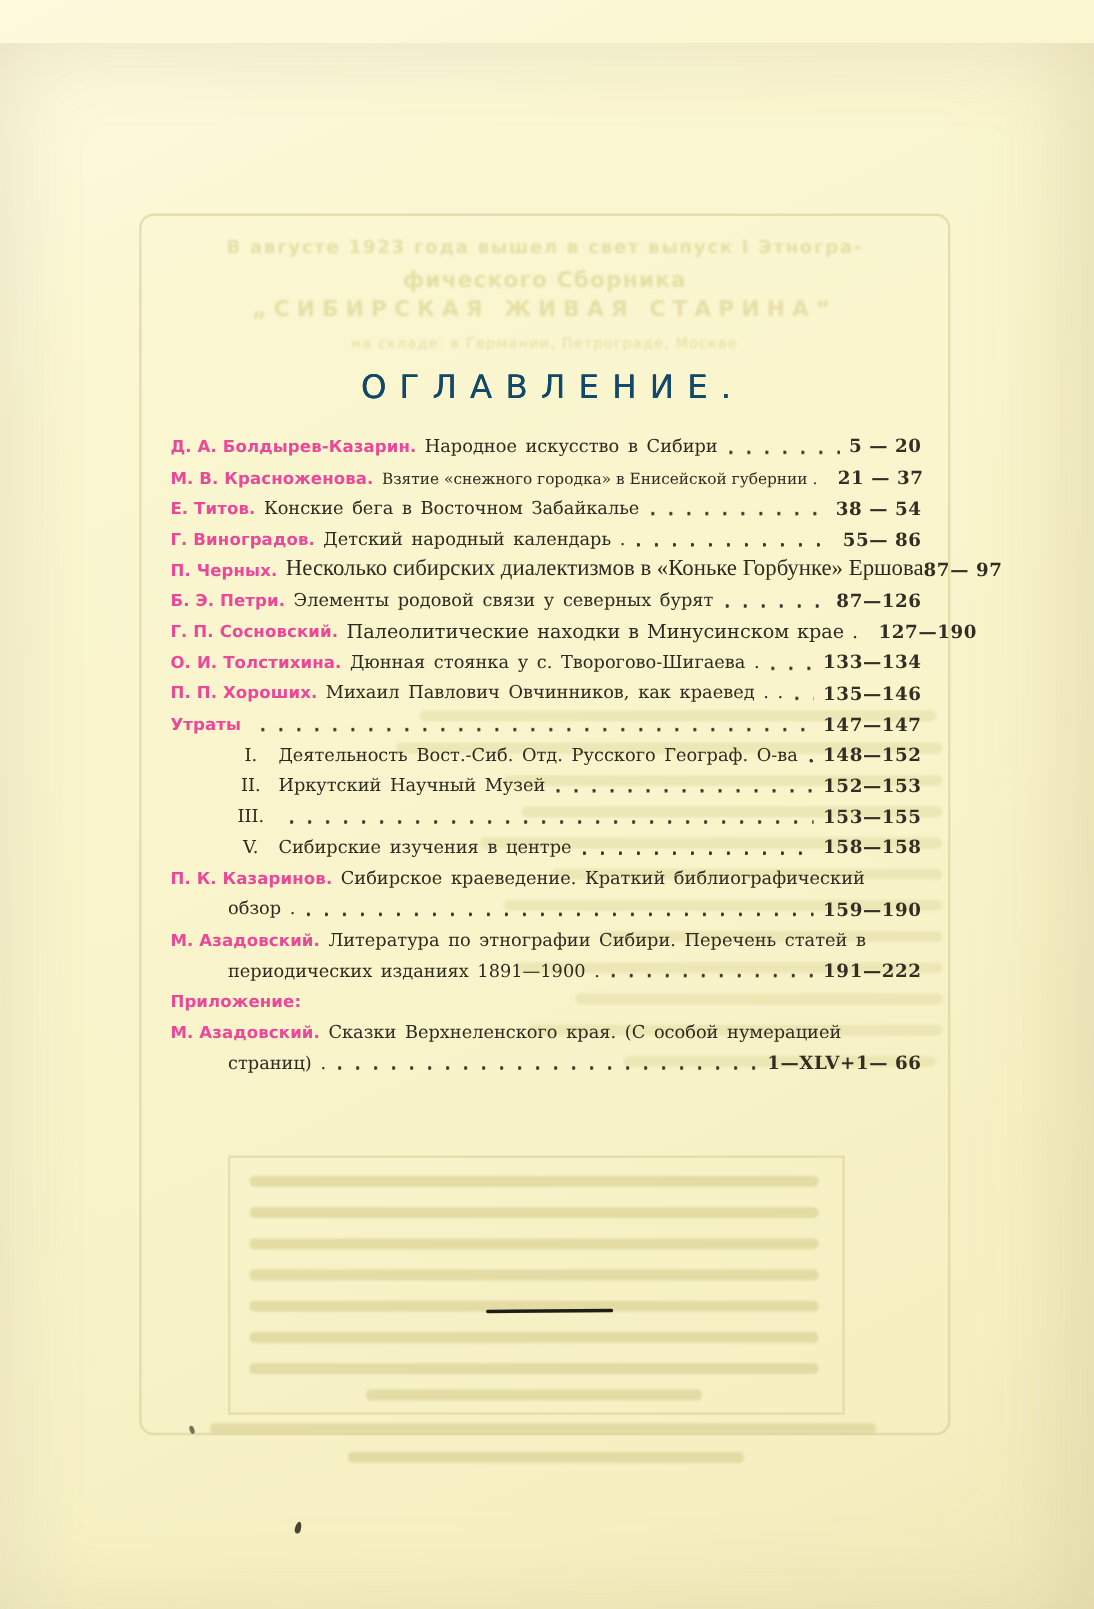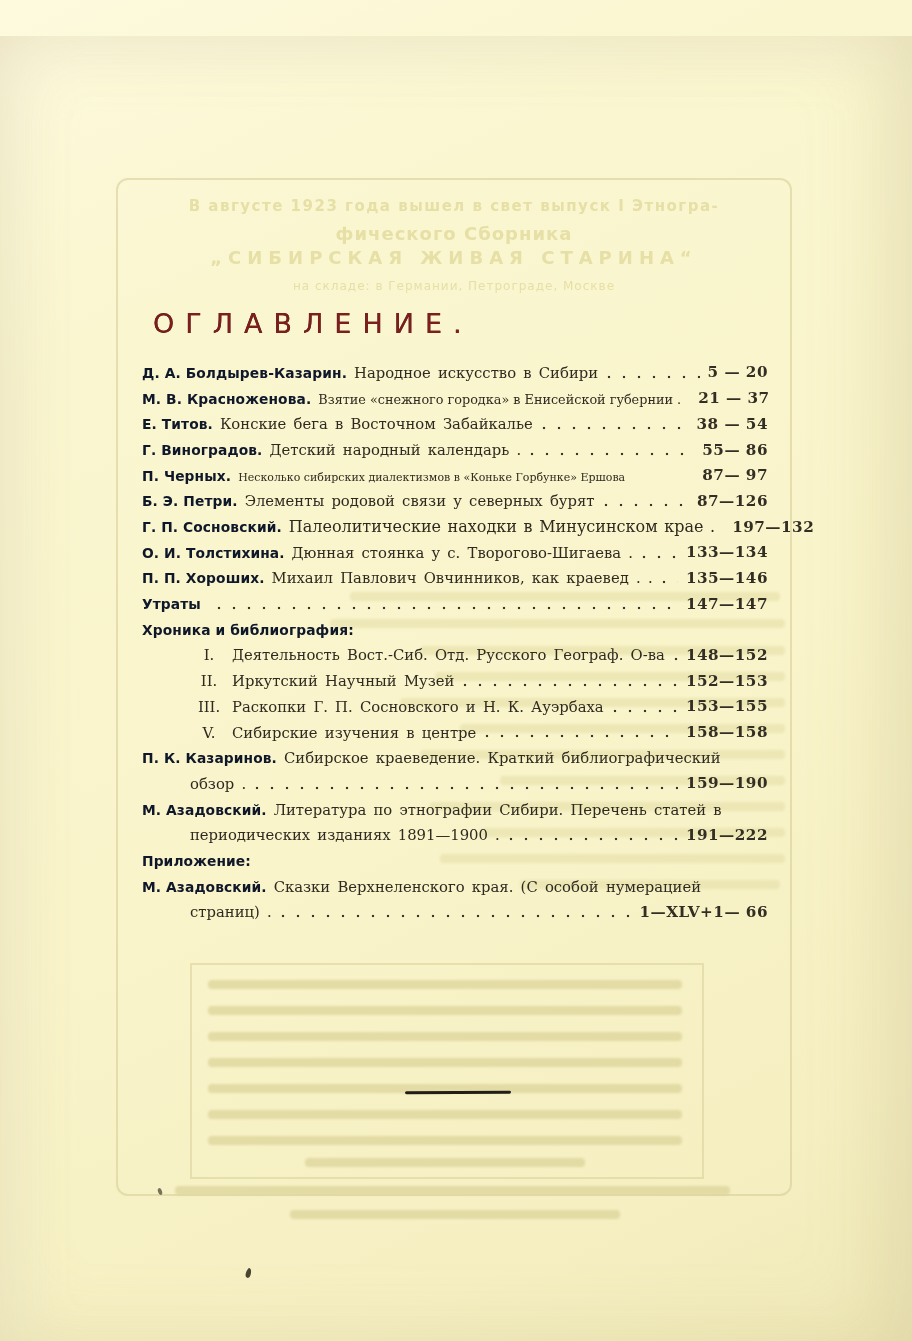--- a/index.html
+++ b/index.html
@@ -26,29 +26,29 @@
   .gl4{top:243px;font-size:12px;font-weight:400;letter-spacing:1px;}
   .gbox{position:absolute;left:190px;top:927px;width:510px;height:212px;
     border:2px solid rgba(213,203,146,.5);}
   .gstripe{position:absolute;height:9px;background:rgba(222,214,156,.8);
     filter:blur(1.1px);border-radius:4px;}
   .gmid{background:rgba(228,221,165,.55);}
   
   .content{position:absolute;inset:0;z-index:2;}
   .title{
     position:absolute;left:142px;top:272px;width:626px;margin:0;
-    text-align:left;font-family:"DejaVu Sans",sans-serif;font-weight:400;
+    text-align:center;font-family:"DejaVu Sans",sans-serif;font-weight:400;
     font-size:27px;letter-spacing:11px;padding-left:11px;box-sizing:border-box;
-    color:#7f1d1d;text-shadow:0 0 .5px #26231b;
+    color:#0c4a6e;text-shadow:0 0 .5px #26231b;
   }
   #toc{position:absolute;left:142px;top:322px;width:626px;}
   .row{display:flex;align-items:flex-end;height:25.7px;padding-bottom:3px;
     box-sizing:border-box;white-space:nowrap;color:#2f2a20;}
   .b{font-family:"DejaVu Sans",sans-serif;font-weight:700;font-size:13.8px;
-    color:#0f172a;margin-right:7px;letter-spacing:.1px;line-height:1;}
+    color:#ec4899;margin-right:7px;letter-spacing:.1px;line-height:1;}
   .t{font-family:"DejaVu Serif",serif;font-size:14.8px;word-spacing:2.5px;line-height:1;}
   .n{font-family:"DejaVu Serif",serif;font-size:14.8px;display:inline-block;
     min-width:34px;text-align:center;margin-right:6px;line-height:1;}
   .leader{flex:1 1 auto;height:6px;margin:0 8px 1px 9px;min-width:0;
     background-image:radial-gradient(circle at 2px 3px, rgba(48,44,36,.95) 1.3px, rgba(0,0,0,0) 1.6px);
     background-size:15px 6px;background-repeat:repeat-x;}
   .p{font-family:"DejaVu Serif",serif;font-size:15.2px;color:#332e24;
     margin-left:auto;letter-spacing:.5px;line-height:1;font-weight:bold;}
   .row.sub{padding-left:50px;}
   .row.cont{padding-left:48px;}
@@ -119,70 +119,66 @@
           <span class="p">38 — 54</span>
         </div>
         <div class="row entry">
           <span class="b">Г. Виноградов.</span>
           <span class="t">Детский народный календарь .</span>
           <span class="leader"></span>
           <span class="p">55— 86</span>
         </div>
         <div class="row entry">
           <span class="b">П. Черных.</span>
-          <span class="t" style="font-size: 11px; word-spacing: 0px;">Несколько сибирских диалектизмов в «Коньке Горбунке» Ершова</span>
+          <span class="t" style="font-size: 19px; word-spacing: 0px; font-family: Liberation Serif, serif;">Несколько сибирских диалектизмов в «Коньке Горбунке» Ершова</span>
           <span class="p">87— 97</span>
         </div>
         <div class="row entry">
           <span class="b">Б. Э. Петри.</span>
           <span class="t">Элементы родовой связи у северных бурят</span>
           <span class="leader"></span>
           <span class="p">87—126</span>
         </div>
         <div class="row entry">
           <span class="b">Г. П. Сосновский.</span>
           <span class="t" style="font-size: 16px; word-spacing: 1.5px; text-align: right;">Палеолитические находки в Минусинском крае .</span>
           <span class="leader"></span>
-          <span class="p">197—132</span>
+          <span class="p">127—190</span>
         </div>
         <div class="row entry">
           <span class="b">О. И. Толстихина.</span>
           <span class="t">Дюнная стоянка у с. Творогово-Шигаева .</span>
           <span class="leader"></span>
           <span class="p">133—134</span>
         </div>
         <div class="row entry">
           <span class="b">П. П. Хороших.</span>
           <span class="t">Михаил Павлович Овчинников, как краевед . .</span>
           <span class="leader"></span>
           <span class="p">135—146</span>
         </div>
         <div class="row entry">
           <span class="b">Утраты</span>
           <span class="leader"></span>
           <span class="p">147—147</span>
         </div>
-        <div class="row head">
-          <span class="b">Хроника и библиография:</span>
-        </div>
         <div class="row sub">
           <span class="n">I.</span>
           <span class="t">Деятельность Вост.-Сиб. Отд. Русского Географ. О-ва</span>
           <span class="leader"></span>
           <span class="p">148—152</span>
         </div>
         <div class="row sub">
           <span class="n">II.</span>
           <span class="t">Иркутский Научный Музей</span>
           <span class="leader"></span>
           <span class="p">152—153</span>
         </div>
         <div class="row sub">
           <span class="n">III.</span>
-          <span class="t">Раскопки Г. П. Сосновского и Н. К. Ауэрбаха</span>
           <span class="leader"></span>
           <span class="p">153—155</span>
         </div>
         <div class="row sub">
           <span class="n">V.</span>
           <span class="t">Сибирские изучения в центре</span>
           <span class="leader"></span>
           <span class="p">158—158</span>
         </div>
         <div class="row wrap1">

